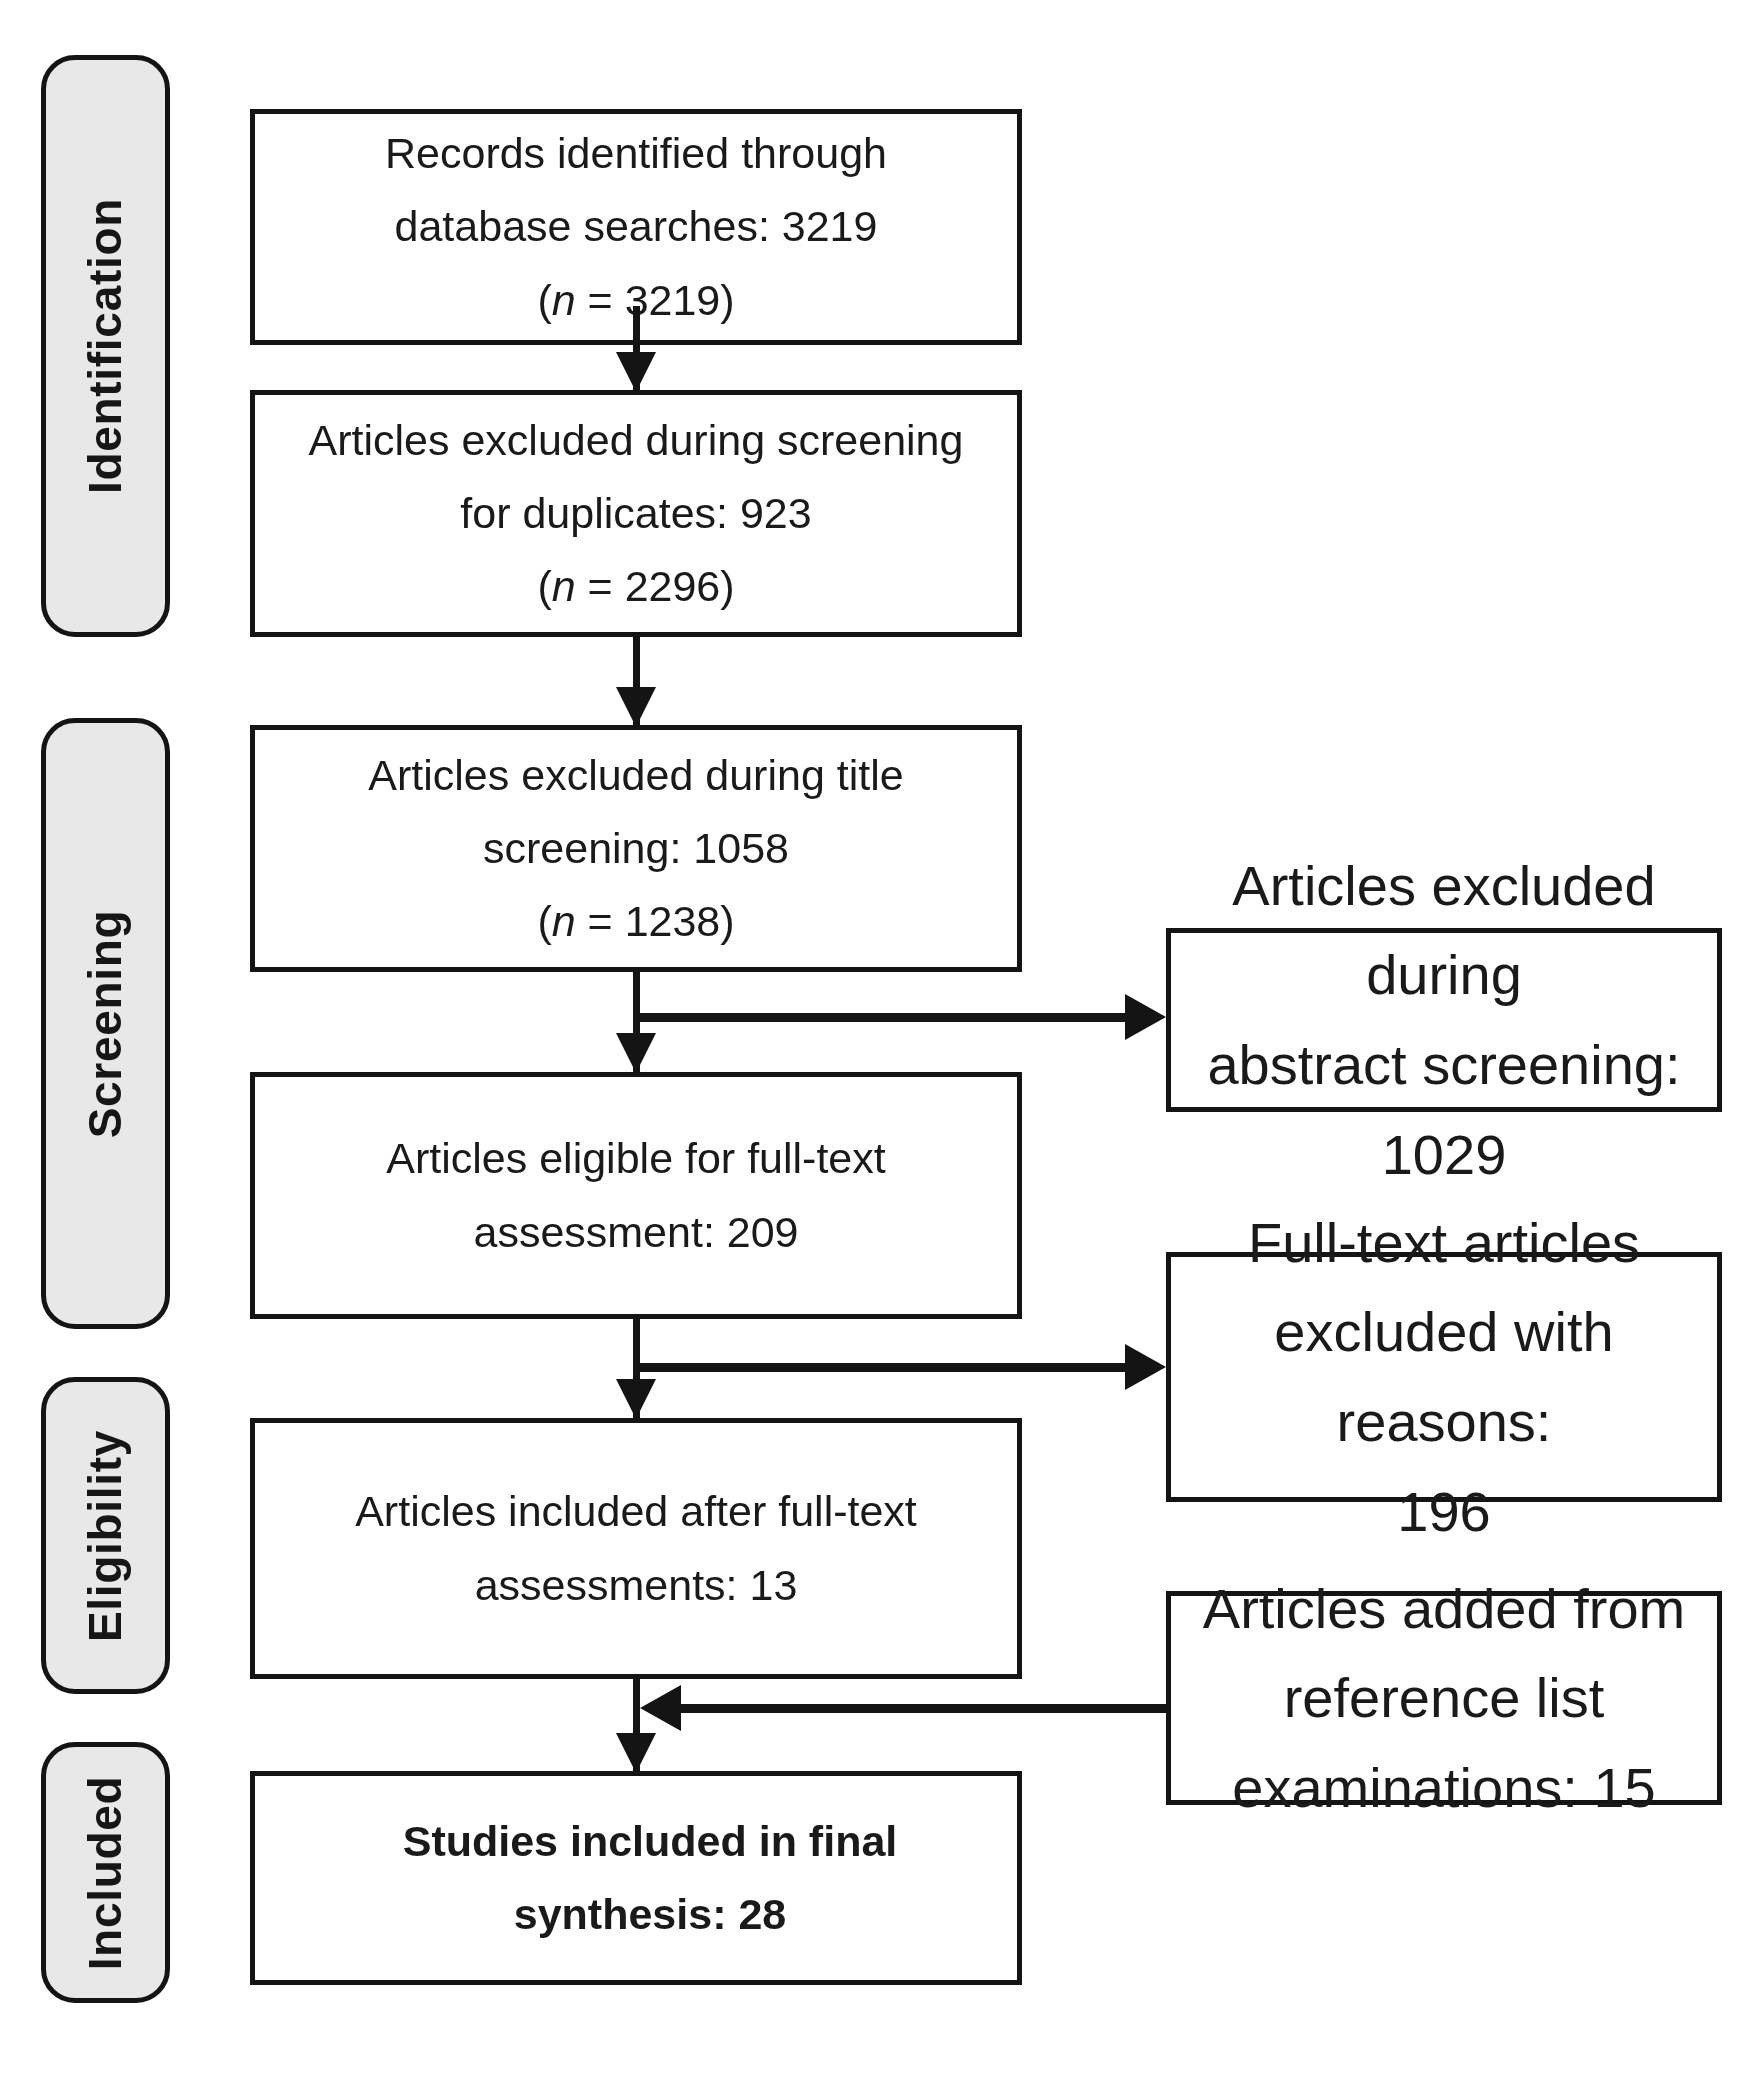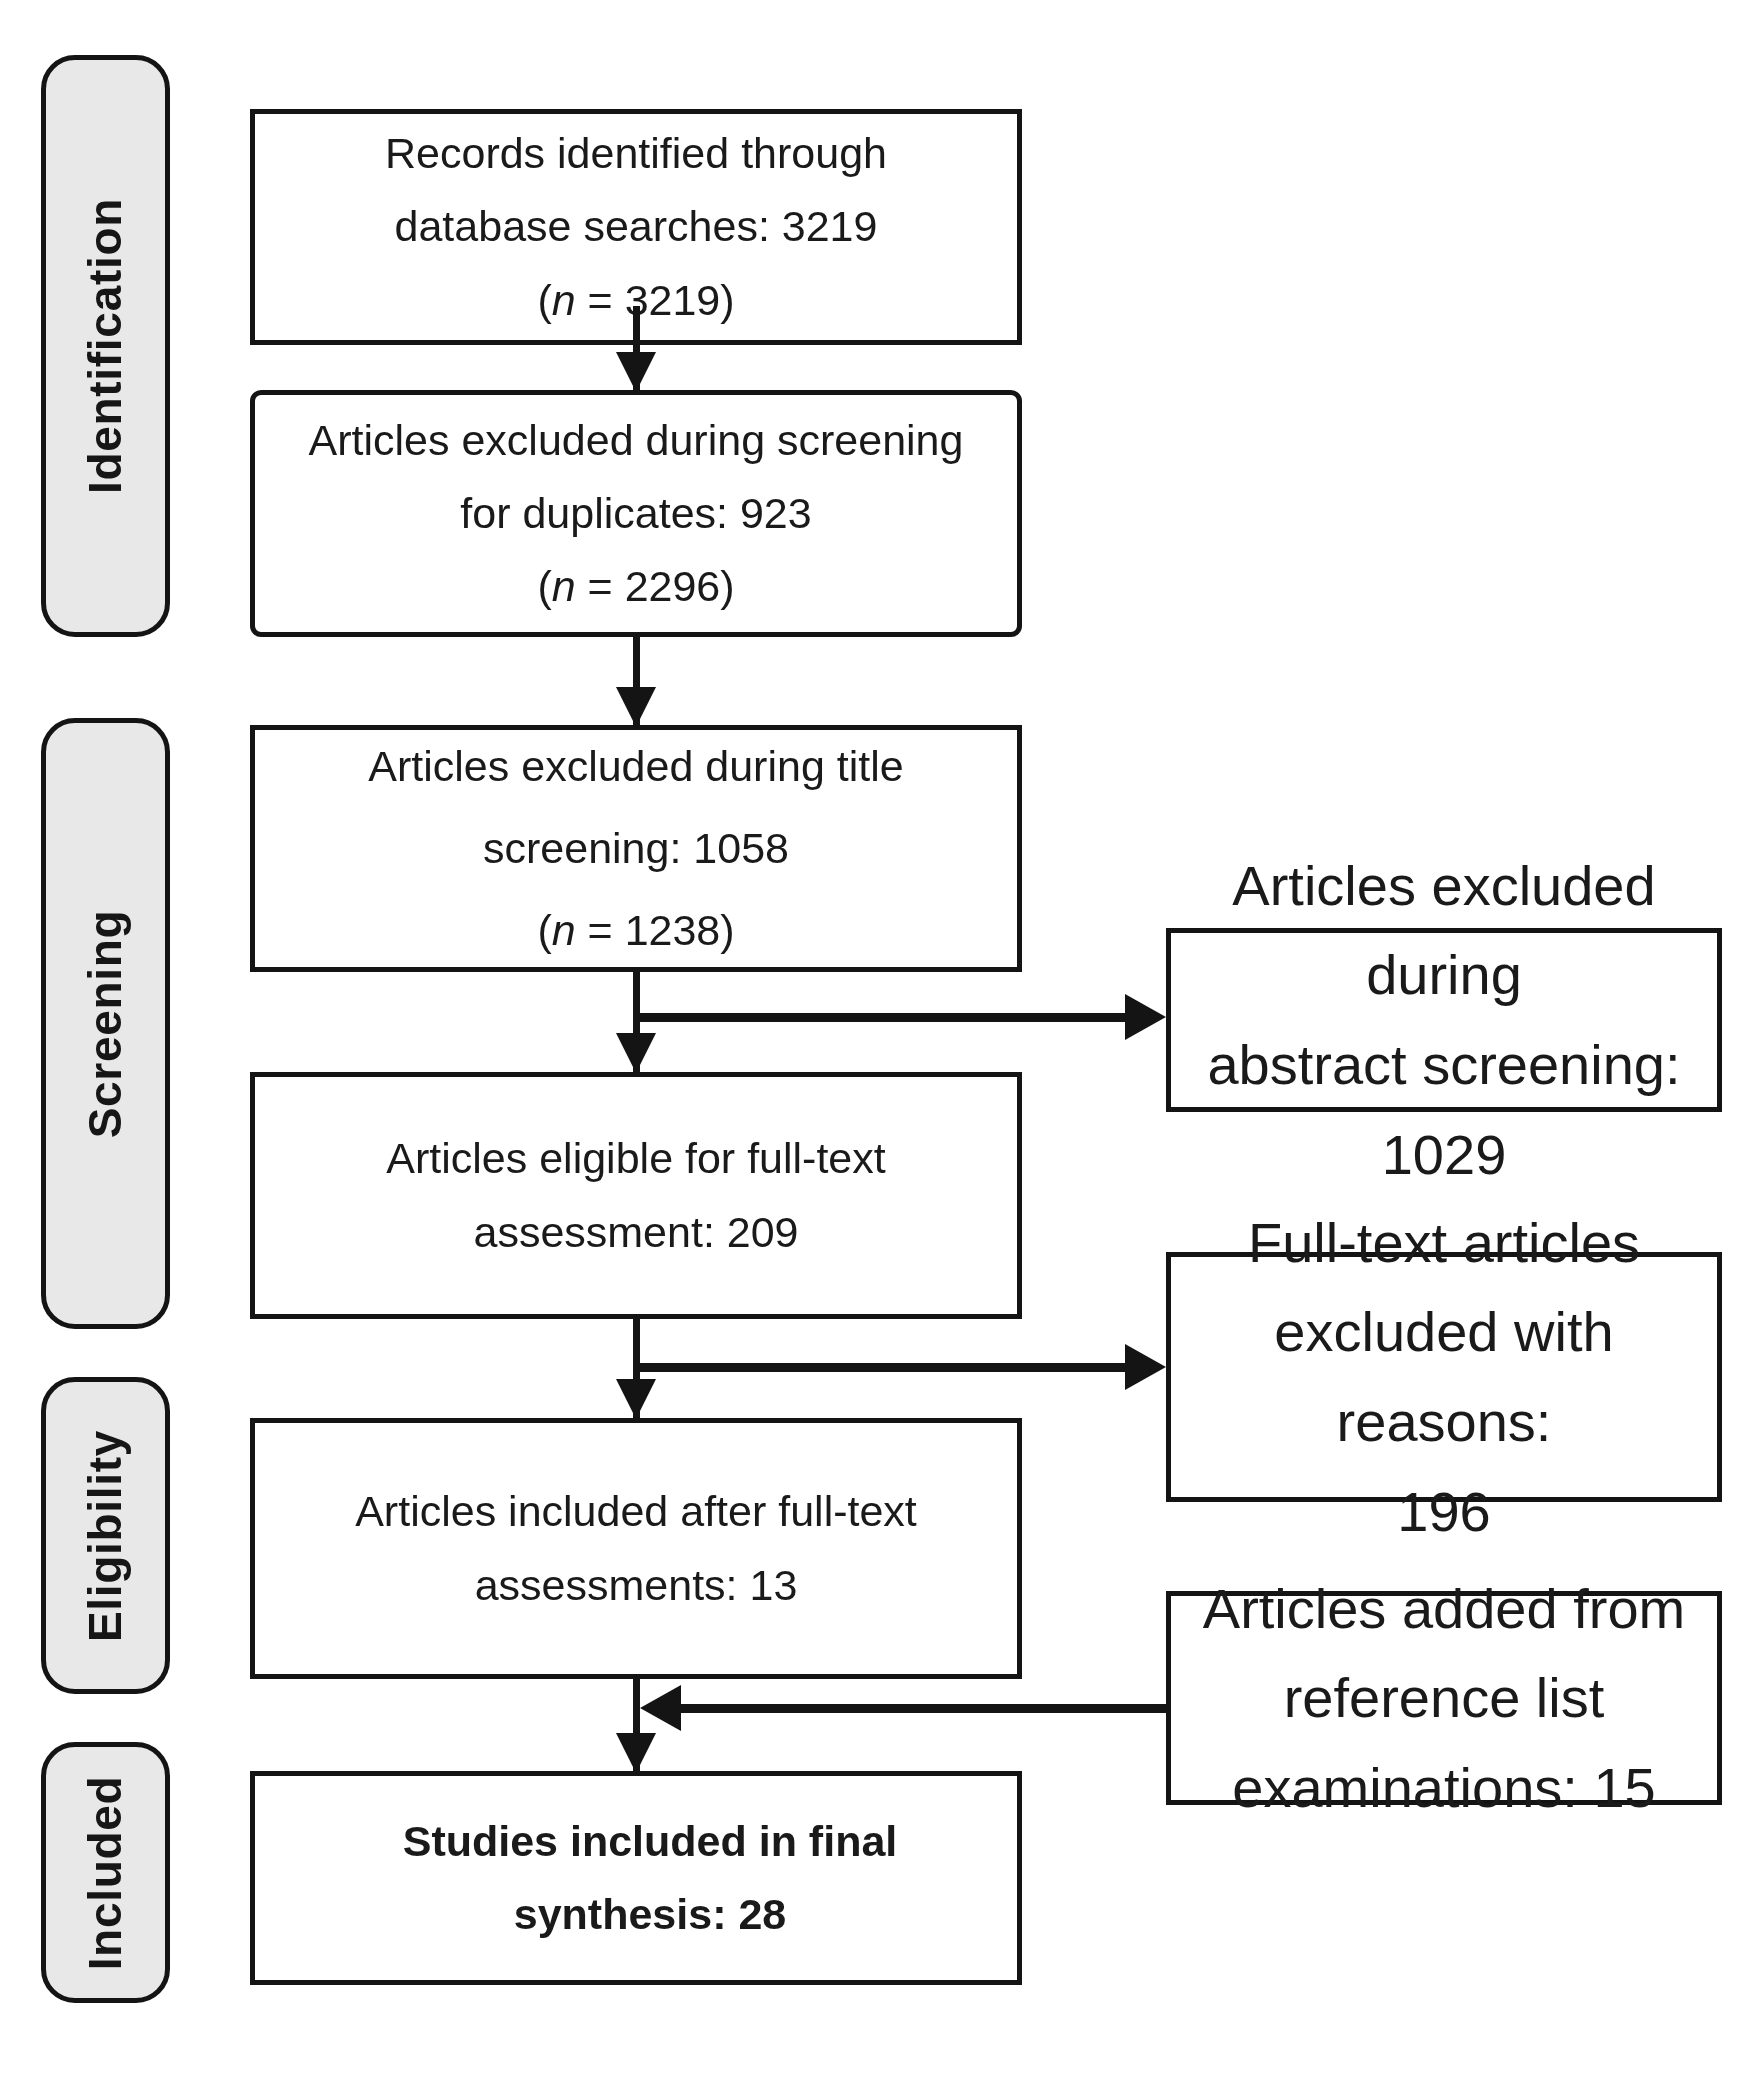--- a/index.html
+++ b/index.html
@@ -104,27 +104,27 @@
   <div class="stage" style="top:1742px; height:261px;">
     <span class="stage-text">Included</span>
   </div>
 
   <div class="fbox main-box" style="top:74px; height:236px;margin-top:35px;">
     <span class="line">Records identified through</span>
     <span class="line">database searches: 3219</span>
     <span class="line n-line"><span>(</span><i>n</i><span> = 3219)</span></span>
   </div>
 
-  <div class="fbox main-box" style="top:390px; height:247px;border-radius:11px;">
+  <div class="fbox main-box" style="top:390px; height:247px;">
     <span class="line">Articles excluded during screening</span>
     <span class="line">for duplicates: 923</span>
     <span class="line n-line"><span>(</span><i>n</i><span> = 2296)</span></span>
   </div>
 
-  <div class="fbox main-box" style="top:725px; height:247px;justify-content:space-between;">
+  <div class="fbox main-box" style="top:725px; height:247px;">
     <span class="line">Articles excluded during title</span>
     <span class="line">screening: 1058</span>
     <span class="line n-line"><span>(</span><i>n</i><span> = 1238)</span></span>
   </div>
 
   <div class="fbox main-box" style="top:1072px; height:247px;">
     <span class="line">Articles eligible for full-text</span>
     <span class="line">assessment: 209</span>
   </div>
 

